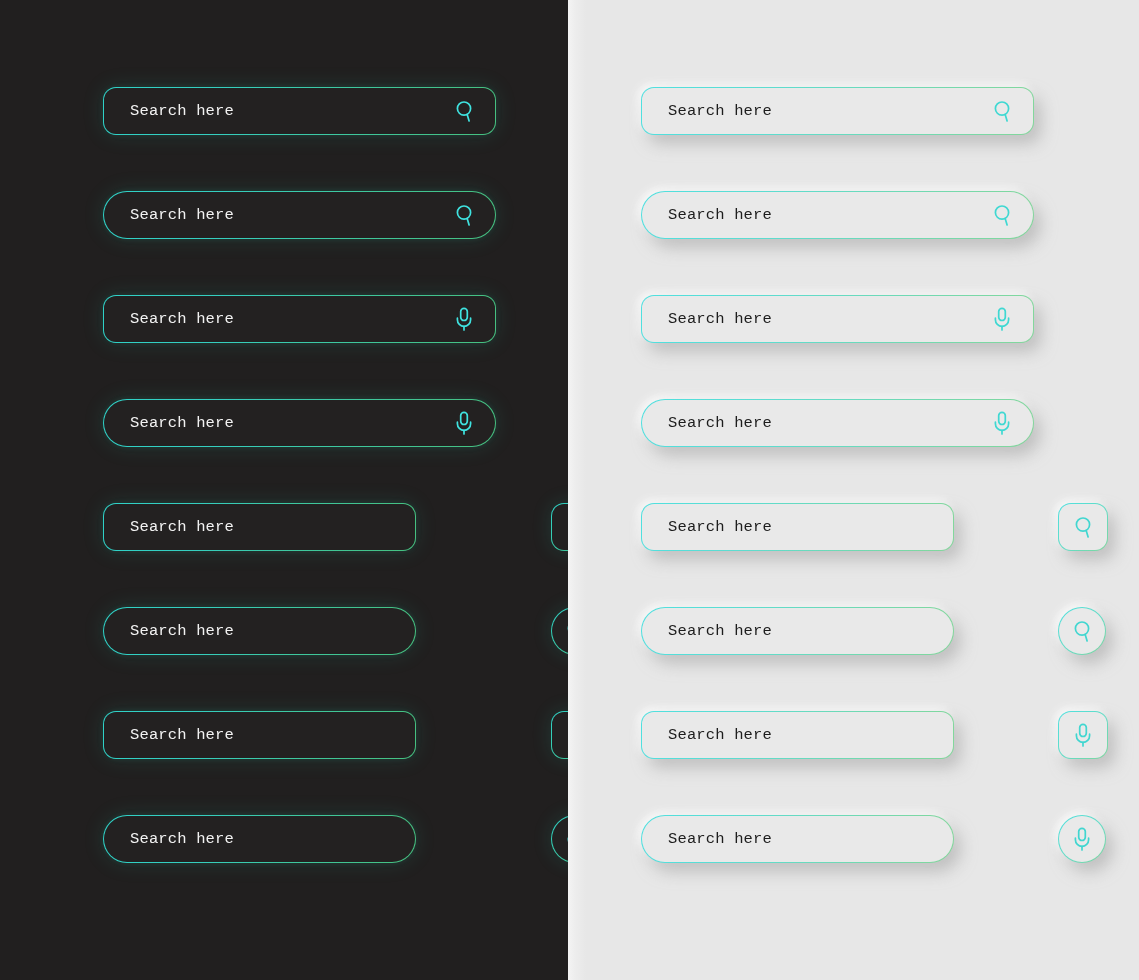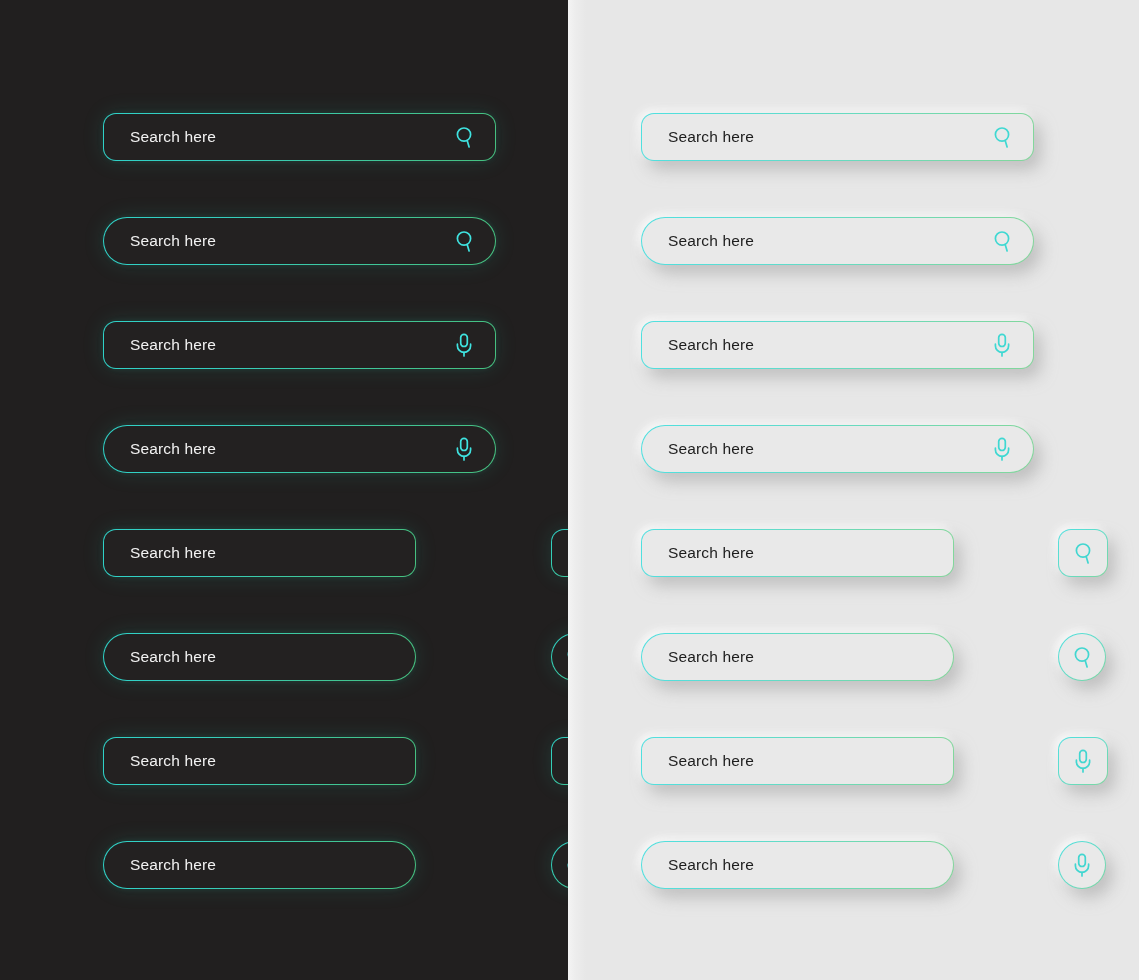--- a/index.html
+++ b/index.html
@@ -37,23 +37,24 @@
     content: "";
     position: absolute;
     left: 0; top: 0;
     width: 18px; height: 100%;
     background: linear-gradient(to right, #f4f4f4 0%, #ededed 40%, #e7e7e7 100%);
     pointer-events: none;
   }
 
   .rows {
     position: absolute;
-    top: 113px;
+    top: 87px;
     left: 0;
     width: 100%;
+    font-family: Liberation Mono, monospace;
   }
   .row {
     position: relative;
     height: 104px;
     display: flex;
     align-items: flex-start;
   }
 
   
   .panel-dark .rows  { padding-left: 103px; }

